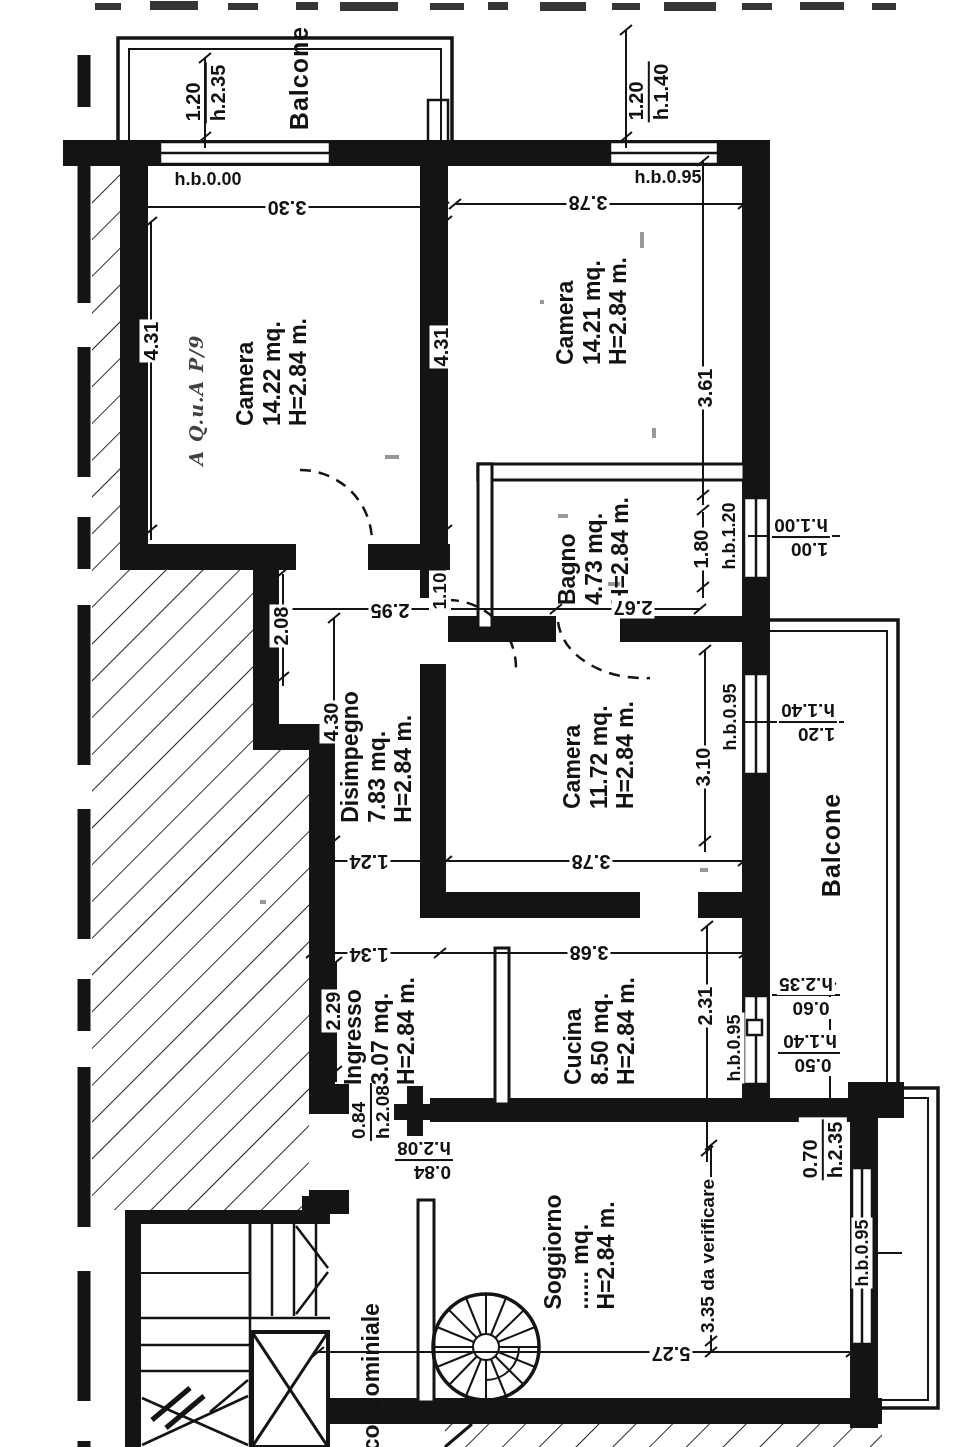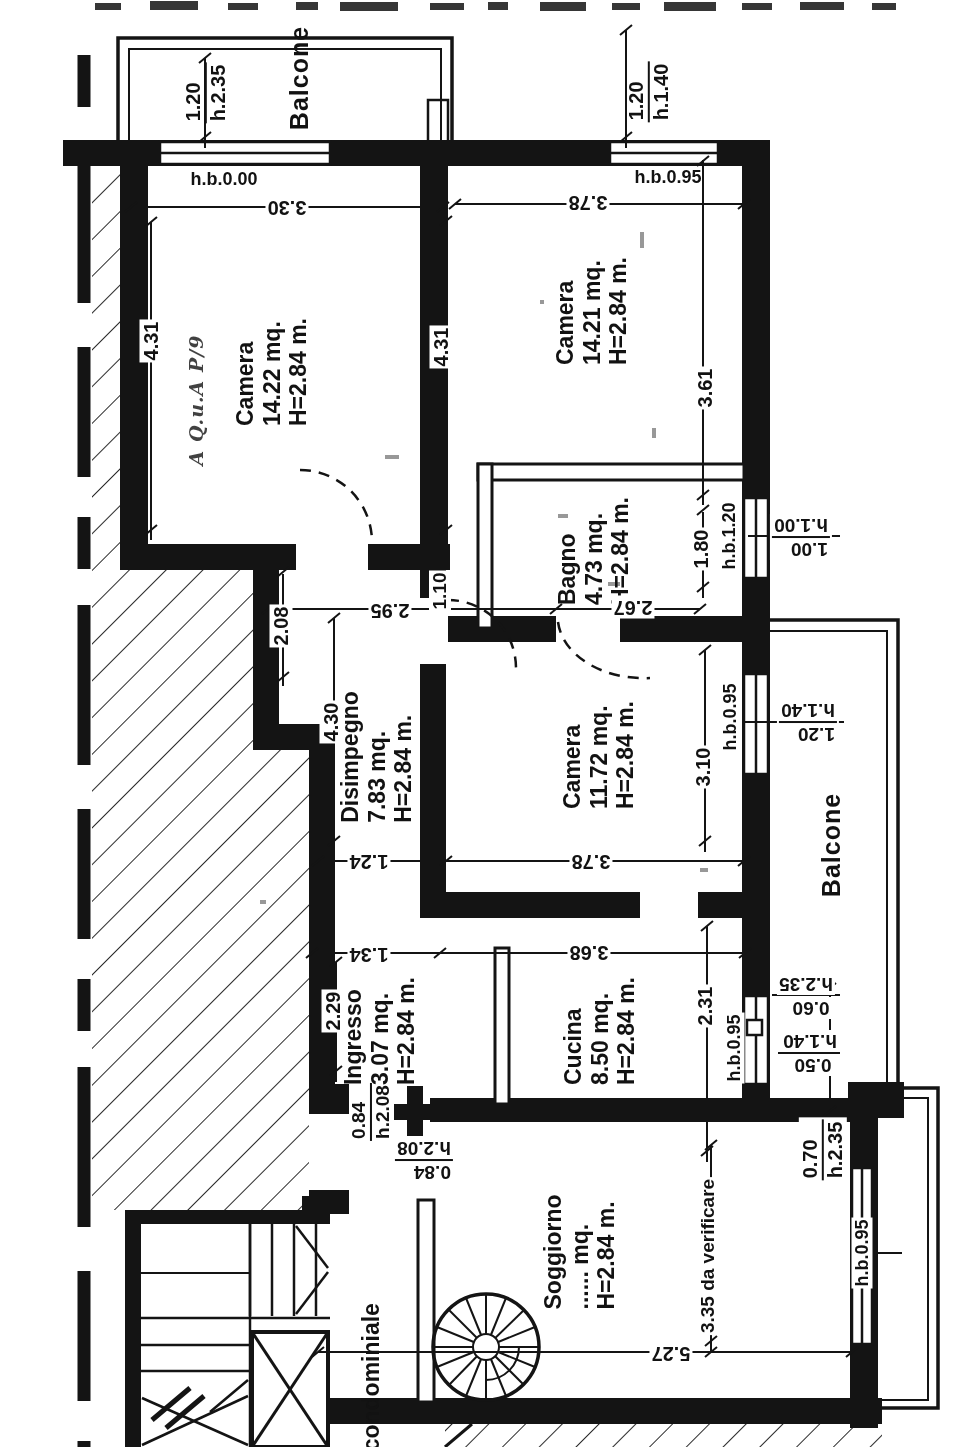--- a/index.html
+++ b/index.html
@@ -209,21 +209,21 @@
         <rect x="260" y="900" width="6" height="4"></rect>
     </g>
   </svg>
 
   <div class="lb rA f26" style="left:299px;top:78px">Balcone</div>
 
   <div class="lb rA f20 blk frac" style="left:206px;top:93px">
     <div>1.20</div>
       <div>h.2.35</div>
   </div>
-  <div class="lb rC f18" style="left:224px;top:179px">h.b.0.00</div>
+  <div class="lb rC f18" style="left:208px;top:179px">h.b.0.00</div>
 
   <div class="lb rA f23 blk" style="left:272px;top:372px">
     <div>Camera</div>
       <div>14.22 mq.</div>
       <div>H=2.84 m.</div>
   </div>
   <div class="lb rA f20 bgw" style="left:151px;top:341px">4.31</div>
   <div class="lb rA f19 hand" style="left:196px;top:400px">A Q.u.A P/9</div>
   <div class="lb rA f20 bgw" style="left:441px;top:347px">4.31</div>
 

